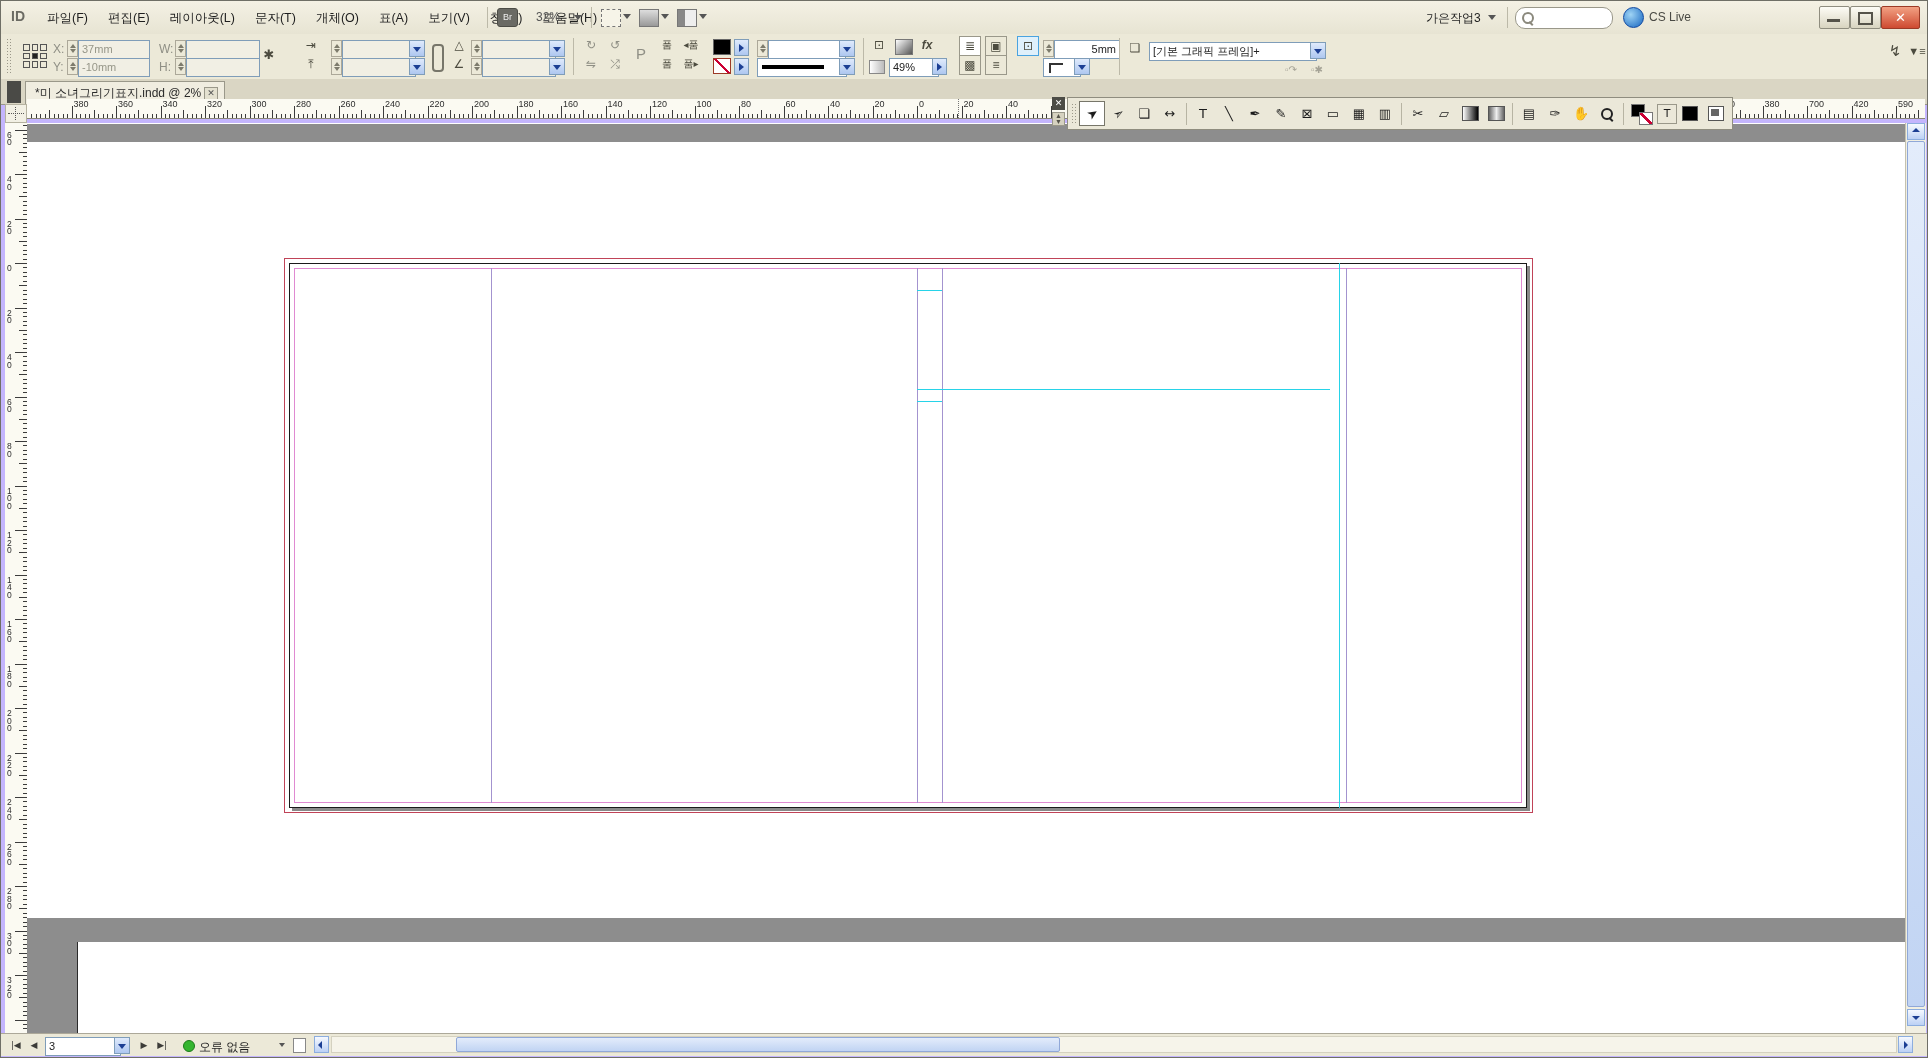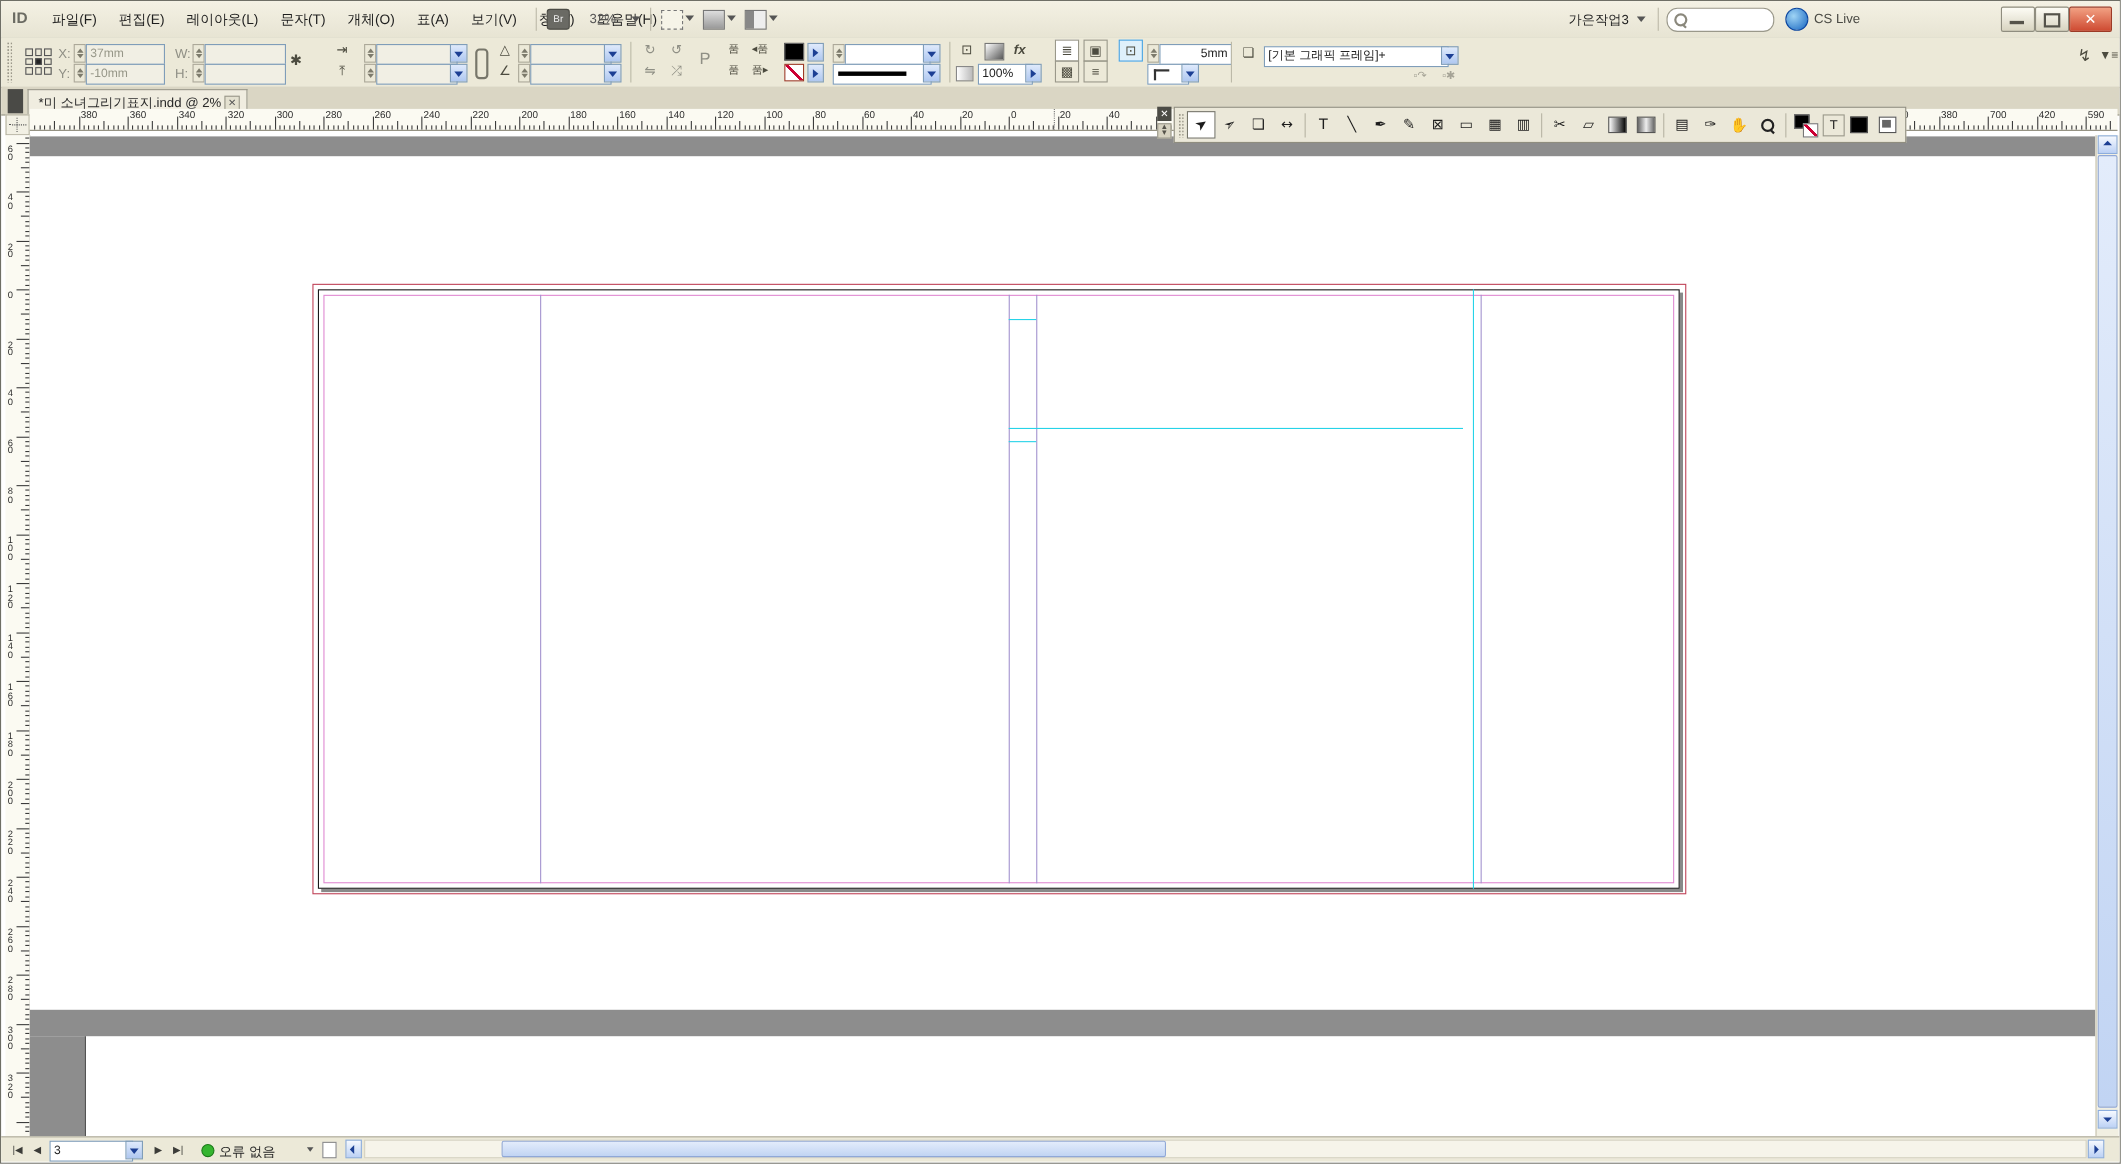--- a/index.html
+++ b/index.html
@@ -1,16 +1,16 @@
 <!DOCTYPE html>
 <html><head>
 <meta charset="utf-8">
 <style>
   html,body{margin:0;padding:0;background:#9a9a91;font-family:"Liberation Sans","DejaVu Sans",sans-serif;}
-  #win{position:relative;width:1928px;height:1058px;background:#ffffff;overflow:hidden;
+  #win{position:relative;width:1928px;height:1058px;background:#c4b5fd;overflow:hidden;
        border:1px solid #6f6f66;box-sizing:border-box;}
   .abs{position:absolute;}
   .lbl{color:#1e1e1e;font-size:12px;white-space:nowrap;}
   .gray{color:#8f8f85;}
   
   #appbar{position:absolute;left:0;top:0;width:100%;height:33px;background:linear-gradient(#f4f1e4,#e7e4d3);
           border-bottom:1px solid #c2bfae;}
   .menu-item{display:inline-block;padding:9px 10px 0 10px;font-size:12.5px;color:#1e1e1e;height:24px;cursor:default;}
   .vsep{position:absolute;width:1px;background:#bcb9a8;top:6px;bottom:6px;}
   
@@ -181,21 +181,21 @@
     <span class="xpfield" style="left:756px;top:24px;width:82px;">
       <span class="abs" style="left:4px;top:6px;right:22px;height:4px;background:#000;"></span>
     </span>
     <span class="dd" style="left:838px;top:24px;"></span>
     <div class="vsep" style="left:862px;top:4px;bottom:4px;"></div>
 
     <div class="cpicon" style="left:868px;top:2px;">⊡</div>
     <div class="abs" style="left:894px;top:5px;width:16px;height:14px;background:linear-gradient(135deg,#fff,#555);border:1px solid #777;"></div>
     <div class="cpicon" style="left:916px;top:2px;font-style:italic;font-weight:bold;">fx</div>
     <div class="abs" style="left:868px;top:26px;width:14px;height:12px;border:1px solid #888;background:linear-gradient(90deg,#fff,#bbb);"></div>
-    <span class="xpfield" style="left:888px;top:24px;width:42px;">100%</span>
+    <span class="xpfield" style="left:888px;top:24px;width:42px;">49%</span>
     <span class="gobtn" style="left:931px;top:24px;"></span>
 
     <div class="cpicon" style="left:958px;top:2px;border:1px solid #9a988a;background:#fff;">≣</div>
     <div class="cpicon" style="left:984px;top:2px;border:1px solid #9a988a;">▣</div>
     <div class="cpicon" style="left:958px;top:21px;border:1px solid #9a988a;">▩</div>
     <div class="cpicon" style="left:984px;top:21px;border:1px solid #9a988a;">≡</div>
 
     <div class="cpicon" style="left:1016px;top:2px;border:1px solid #4aa3e0;background:#dff0fb;">⊡</div>
     <span class="spin" style="left:1042px;top:6px;"></span>
     <span class="xpfield" style="left:1053px;top:6px;width:58px;text-align:right;">5mm</span>

